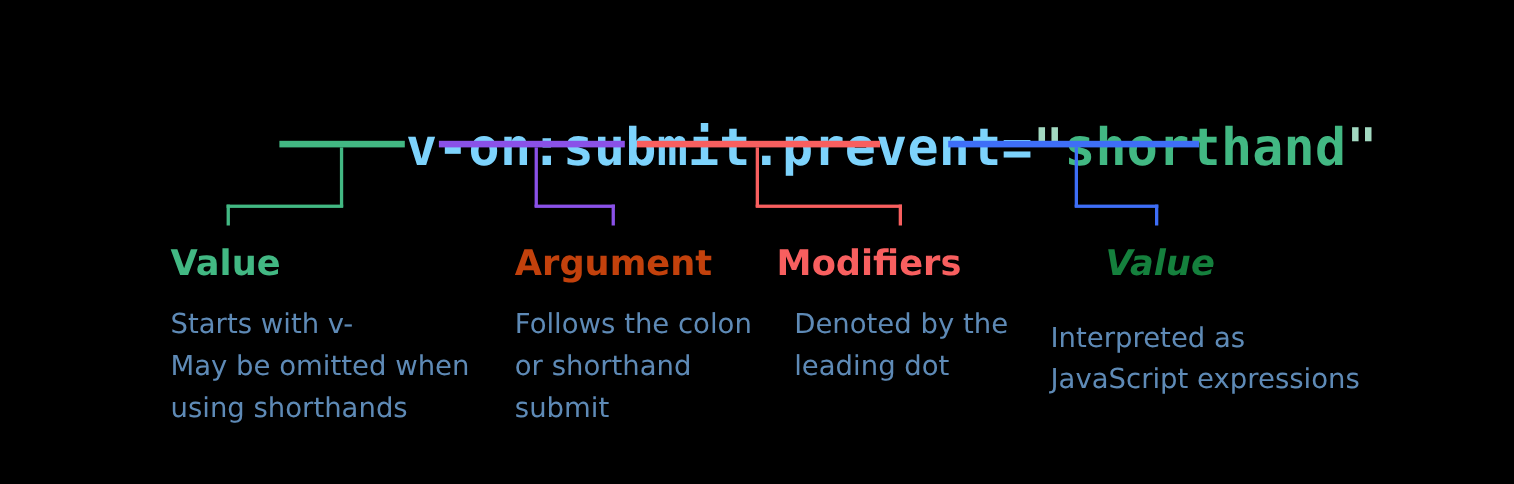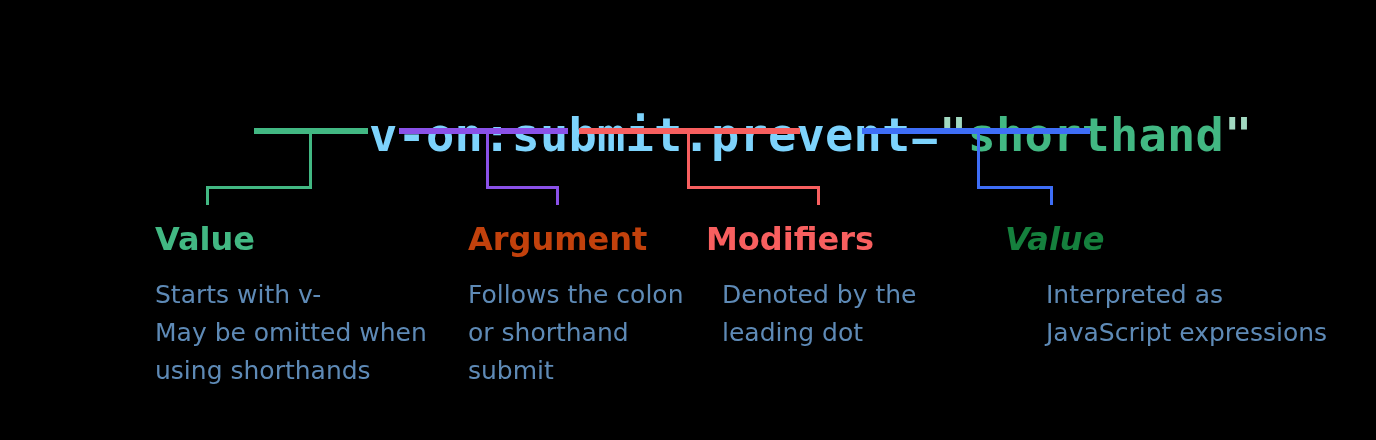--- a/index.html
+++ b/index.html
@@ -65,21 +65,21 @@
   .desc {
     position: absolute;
     top: 276px;
     font-size: 25px;
     line-height: 38px;
     white-space: pre-line;
   }
   .s0 .desc { left: 155px; }
   .s1 .desc { left: 468px; }
   .s2 .desc { left: 722px; }
-  .s3 .desc { left: 1046px; }
+  .s3 .desc { left: 955px; margin-top: 12px; }
 </style>
 </head>
 <body>
 
 <div id="canvas" style="background: rgb(0, 0, 0);">
 
   <div id="code-line">
     <span style="color: #7dd3fc; text-align: center;">v-on:submit.prevent=</span><span style="color: rgb(162, 217, 193);">"</span><span style="color: rgb(66, 184, 131);">shorthand</span><span style="color: rgb(162, 217, 193);">"</span>
   </div>
 

